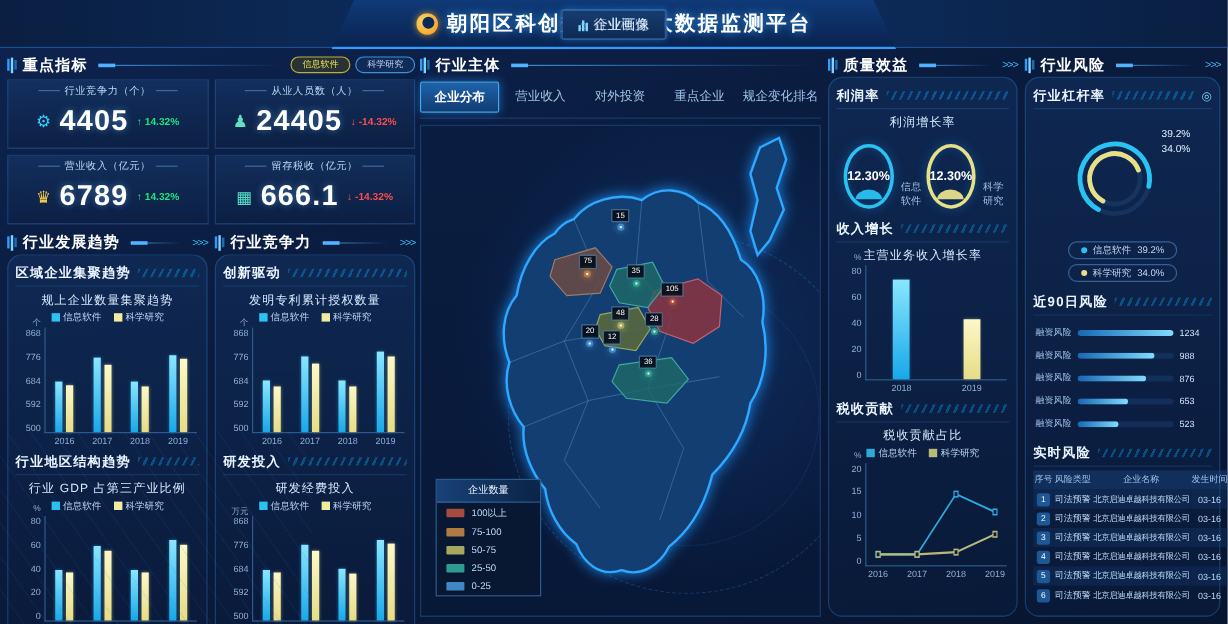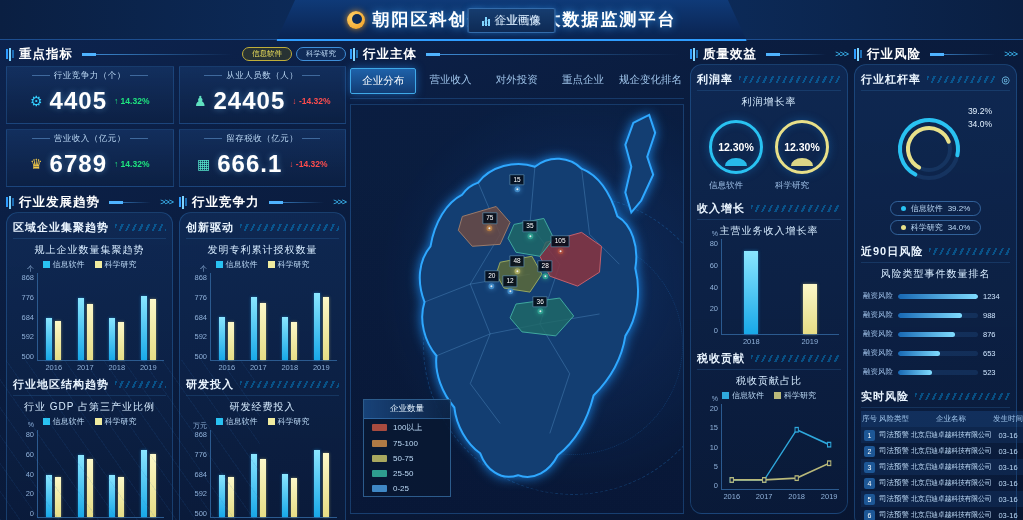--- a/index.html
+++ b/index.html
@@ -78,42 +78,42 @@
   .cat{position:absolute;bottom:-12px;left:50%;transform:translateX(-50%);font-size:7.5px;color:#8fb0d8;white-space:nowrap}
   .lplot{flex:1;border-left:1px solid #2b5a8f;border-bottom:1px solid #2b5a8f;position:relative}
   .lplot svg{width:100%;height:100%;display:block}
   
   .hrow{display:flex;align-items:center;gap:5px;font-size:7.5px;color:#9fc0e8;margin:9px 2px}
   .htrack{flex:1;height:5px;background:rgba(40,90,150,.28);border-radius:3px;overflow:hidden}
   .hfill{height:100%;background:linear-gradient(90deg,#1767b3,#7fdcff);border-radius:3px}
   .hval{width:25px;color:#cfe6ff;flex:none}
   
   #gauges{display:flex;justify-content:space-around;padding:10px 6px 6px}
-  .gauge{display:flex;flex-direction:column;align-items:flex-start;gap:6px;cursor:default}
+  .gauge{display:flex;flex-direction:row;align-items:flex-end;gap:6px;cursor:default}
   .gring{width:54px;height:54px;border-radius:50%;border:3px solid var(--c);display:flex;align-items:center;justify-content:center;position:relative;box-shadow:0 0 10px rgba(30,140,230,.35), inset 0 0 8px rgba(30,140,230,.25)}
   .gval{font-size:10.5px;font-weight:bold;color:#fff}
   .gmound{position:absolute;bottom:5px;width:22px;height:8px;background:var(--c);border-radius:50% 50% 0 0/100% 100% 0 0;opacity:.95}
   .glabel{font-size:8.5px;color:#9fc0e8}
   
   .dwrap{position:relative;display:flex;justify-content:center;padding:8px 0 2px}
   .dlabels{position:absolute;right:18px;top:14px;font-size:8.5px;color:#e2f1ff;text-align:left;line-height:1.5}
   .dlegend{display:flex;flex-direction:column;gap:4px;align-items:center;padding:4px 0 6px}
   .pill{display:flex;align-items:center;gap:5px;border:1px solid rgba(80,150,220,.55);border-radius:9px;padding:1px 10px;font-size:8px;color:#bcd9f5;cursor:default}
   .dot{width:5px;height:5px;border-radius:50%}
   
   .tbl{width:100%;border-collapse:collapse;font-size:7.5px;margin-top:3px}
   .tbl th{font-weight:normal;color:#9fc4ea;background:rgba(32,82,150,.35);padding:3px 1px;white-space:nowrap}
   .tbl td{padding:2.5px 1px;color:#bcd9f5;white-space:nowrap;overflow:hidden;text-align:center}
   .tbl tr.r:nth-child(odd){background:rgba(22,54,104,.38)}
   .tbl td.co{font-size:7px;letter-spacing:-.3px;max-width:82px}
   .seq{display:inline-block;min-width:11px;height:11px;line-height:11px;background:#1d5796;color:#fff;border-radius:2px;font-size:7px}
   
   #tabs{display:flex;gap:2px;margin:4px 0 5px;flex:none;border-bottom:1px solid rgba(46,112,182,.35);padding-bottom:4px}
   .tab{flex:1;text-align:center;font-size:10.5px;color:#9fc4ea;padding:5px 2px;cursor:pointer;white-space:nowrap}
-  .tab.active{background:linear-gradient(180deg,#1e62aa,#123c74);border:1px solid #3fa9e8;color:#fff;font-weight:normal;border-radius:2px;box-shadow:0 0 8px rgba(40,150,255,.5)}
+  .tab.active{background:linear-gradient(180deg,#1e62aa,#123c74);border:1px solid #3fa9e8;color:#fff;font-weight:bold;border-radius:2px;box-shadow:0 0 8px rgba(40,150,255,.5)}
   #mappnl{flex:1;position:relative;overflow:hidden;border:1px solid rgba(46,112,182,.4);
       background:radial-gradient(circle at 68% 45%,rgba(24,70,140,.4),rgba(8,22,48,.15) 62%),linear-gradient(180deg,#0a1f44,#081838)}
   .ring{position:absolute;border-radius:50%;pointer-events:none}
   .ring.a{right:-40px;top:90px;width:300px;height:300px;border:1px dashed rgba(40,140,230,.28)}
   .ring.b{right:0px;top:130px;width:220px;height:220px;border:1px dotted rgba(40,140,230,.22)}
   #mapsvg{position:absolute;inset:0;width:100%;height:100%}
   .mland{fill:#133e72;stroke:#2fa8ff;stroke-width:2;filter:drop-shadow(0 0 6px rgba(30,150,255,.85))}
   .mline{fill:none;stroke:rgba(130,200,255,.30);stroke-width:.8}
   .mk{position:absolute;transform:translate(-50%,-100%);display:flex;flex-direction:column;align-items:center;gap:1px;cursor:pointer;z-index:3}
   .mklabel{background:rgba(4,12,26,.9);border:1px solid rgba(140,210,255,.45);color:#fff;font-size:6.5px;padding:0 3px;border-radius:1px;line-height:1.5}
@@ -657,21 +657,20 @@
        <span class="dot" style="background:#e8e089"></span>
        <span>科学研究</span>
        <span>34.0%</span>
         </div>
       </div>
     <div class="sub">
       <b>近90日风险</b>
       <span class="hatch"></span>
     </div>
     <div>
-        <div class="ctitle">风险类型事件数量排名</div>
         <div class="hrow">
           <span>融资风险</span>
           <span class="htrack">
             <span class="hfill" style="display:block;width:100.0%"></span>
           </span>
           <span class="hval">1234</span>
         </div>
         <div class="hrow">
           <span>融资风险</span>
           <span class="htrack">

